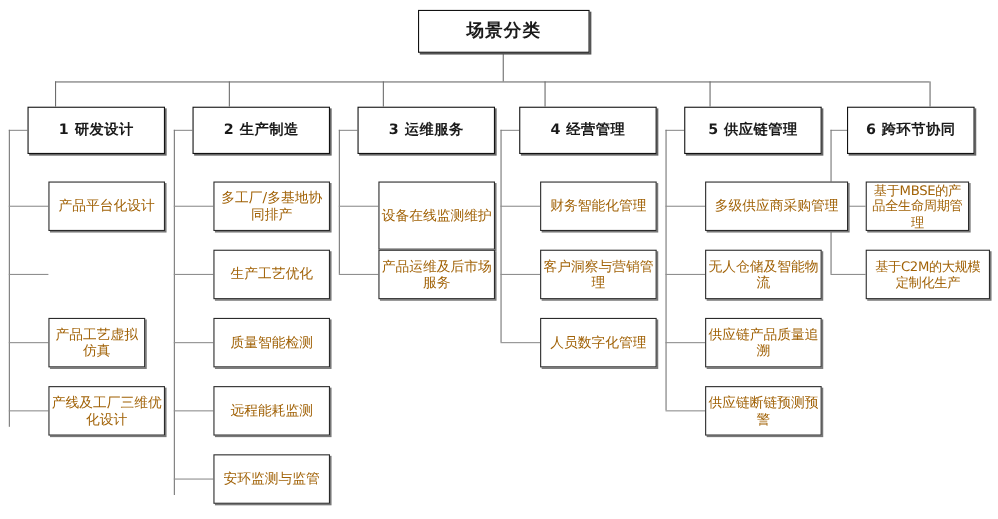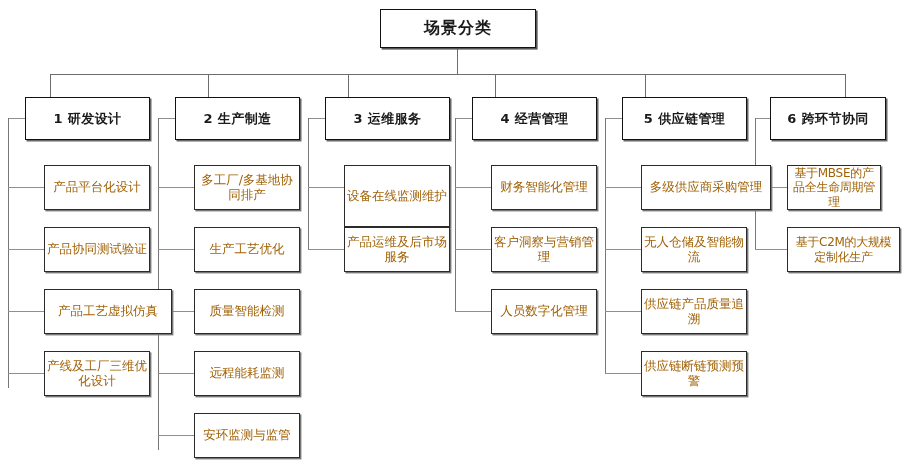--- a/index.html
+++ b/index.html
@@ -103,26 +103,23 @@
 
   <div class="conn h" style="left:8px; top:118px; width:17px;"></div>
   <div class="conn trunk" style="left:8px; top:118px; height:270px;"></div>
 
   <div class="conn h" style="left:8px; top:187px; width:36px;"></div>
   <div class="node node-leaf" style="left:44px; top:165px; width:106px; height:45px;">
     <span class="label">产品平台化设计</span>
   </div>
 
   <div class="conn h" style="left:8px; top:249px; width:36px;"></div>
-  <div class="node node-leaf" style="left:44px; top:227px; width:106px; height:45px;">
-    <span class="label">产品协同测试验证</span>
-  </div>
 
   <div class="conn h" style="left:8px; top:311px; width:36px;"></div>
-  <div class="node node-leaf" style="left:44px; top:289px; width:128px; height:45px;">
+  <div class="node node-leaf" style="left:44px; top:289px; width:88px; height:45px;">
     <span class="label">产品工艺虚拟仿真</span>
   </div>
 
   <div class="conn h" style="left:8px; top:373px; width:36px;"></div>
   <div class="node node-leaf" style="left:44px; top:351px; width:106px; height:45px;">
     <span class="label">产线及工厂三维优化设计</span>
   </div>
 
   <div class="node node-cat" style="left:175px; top:97px; width:125px; height:43px;">
     <span class="label">2 生产制造</span>

